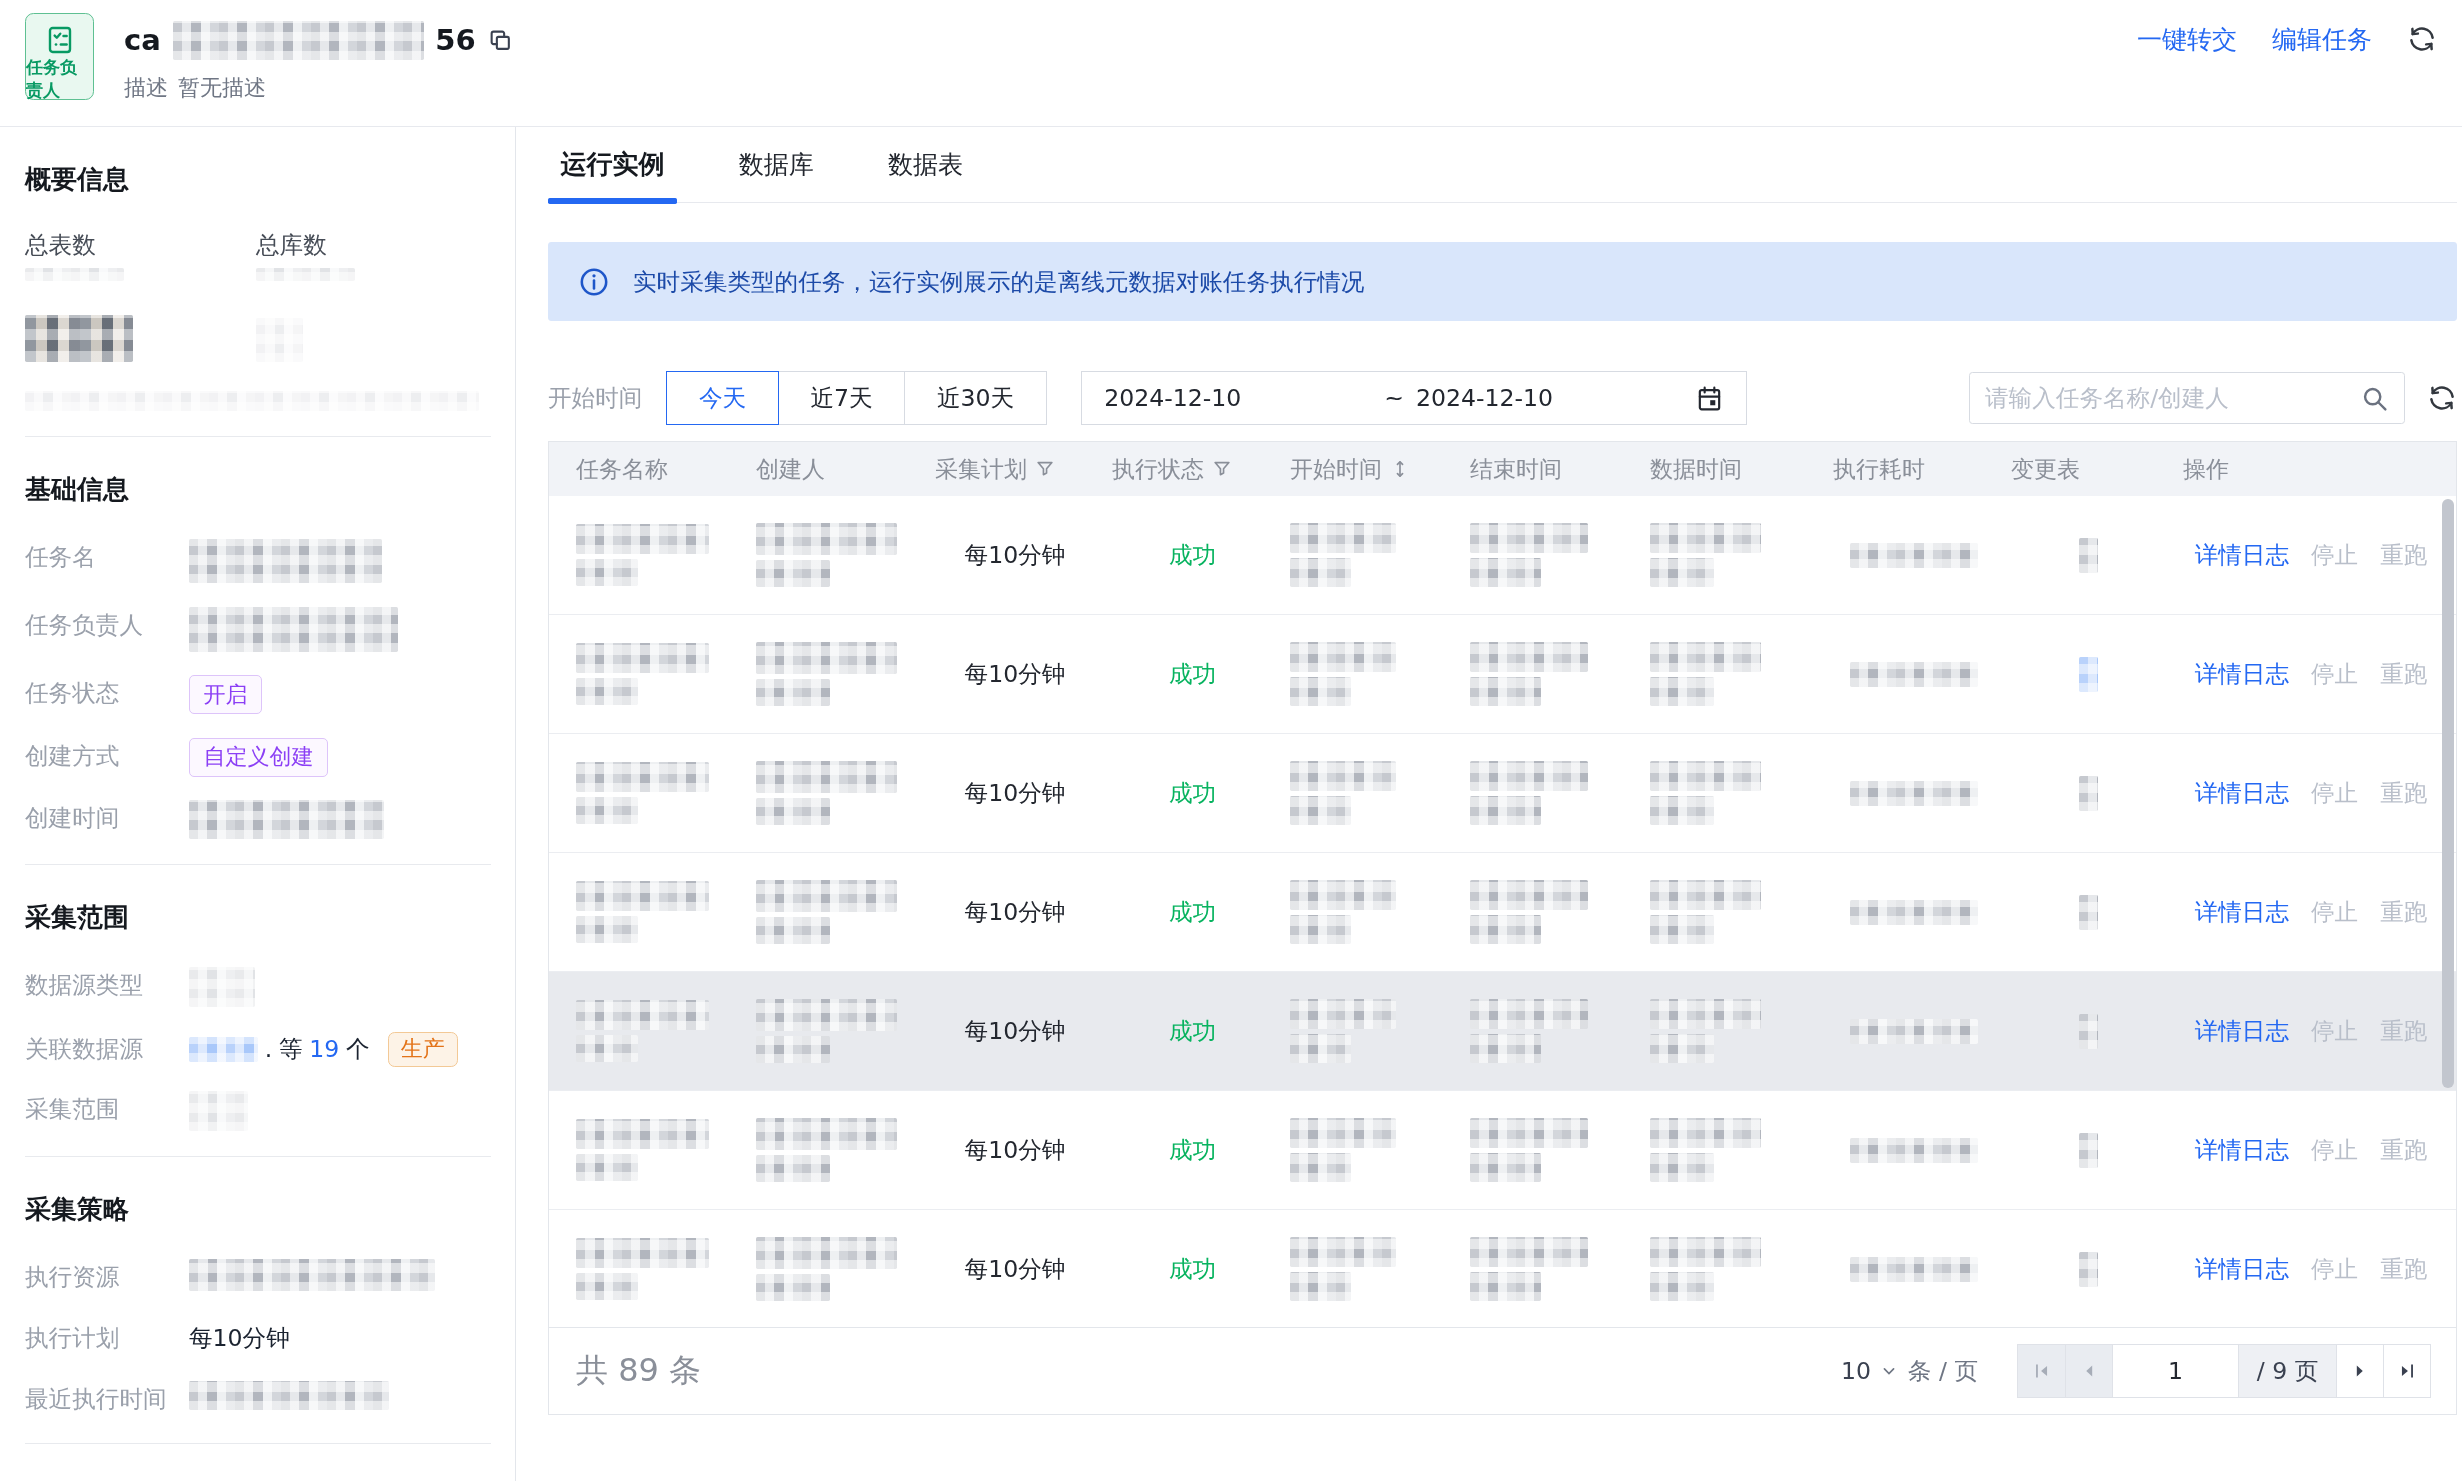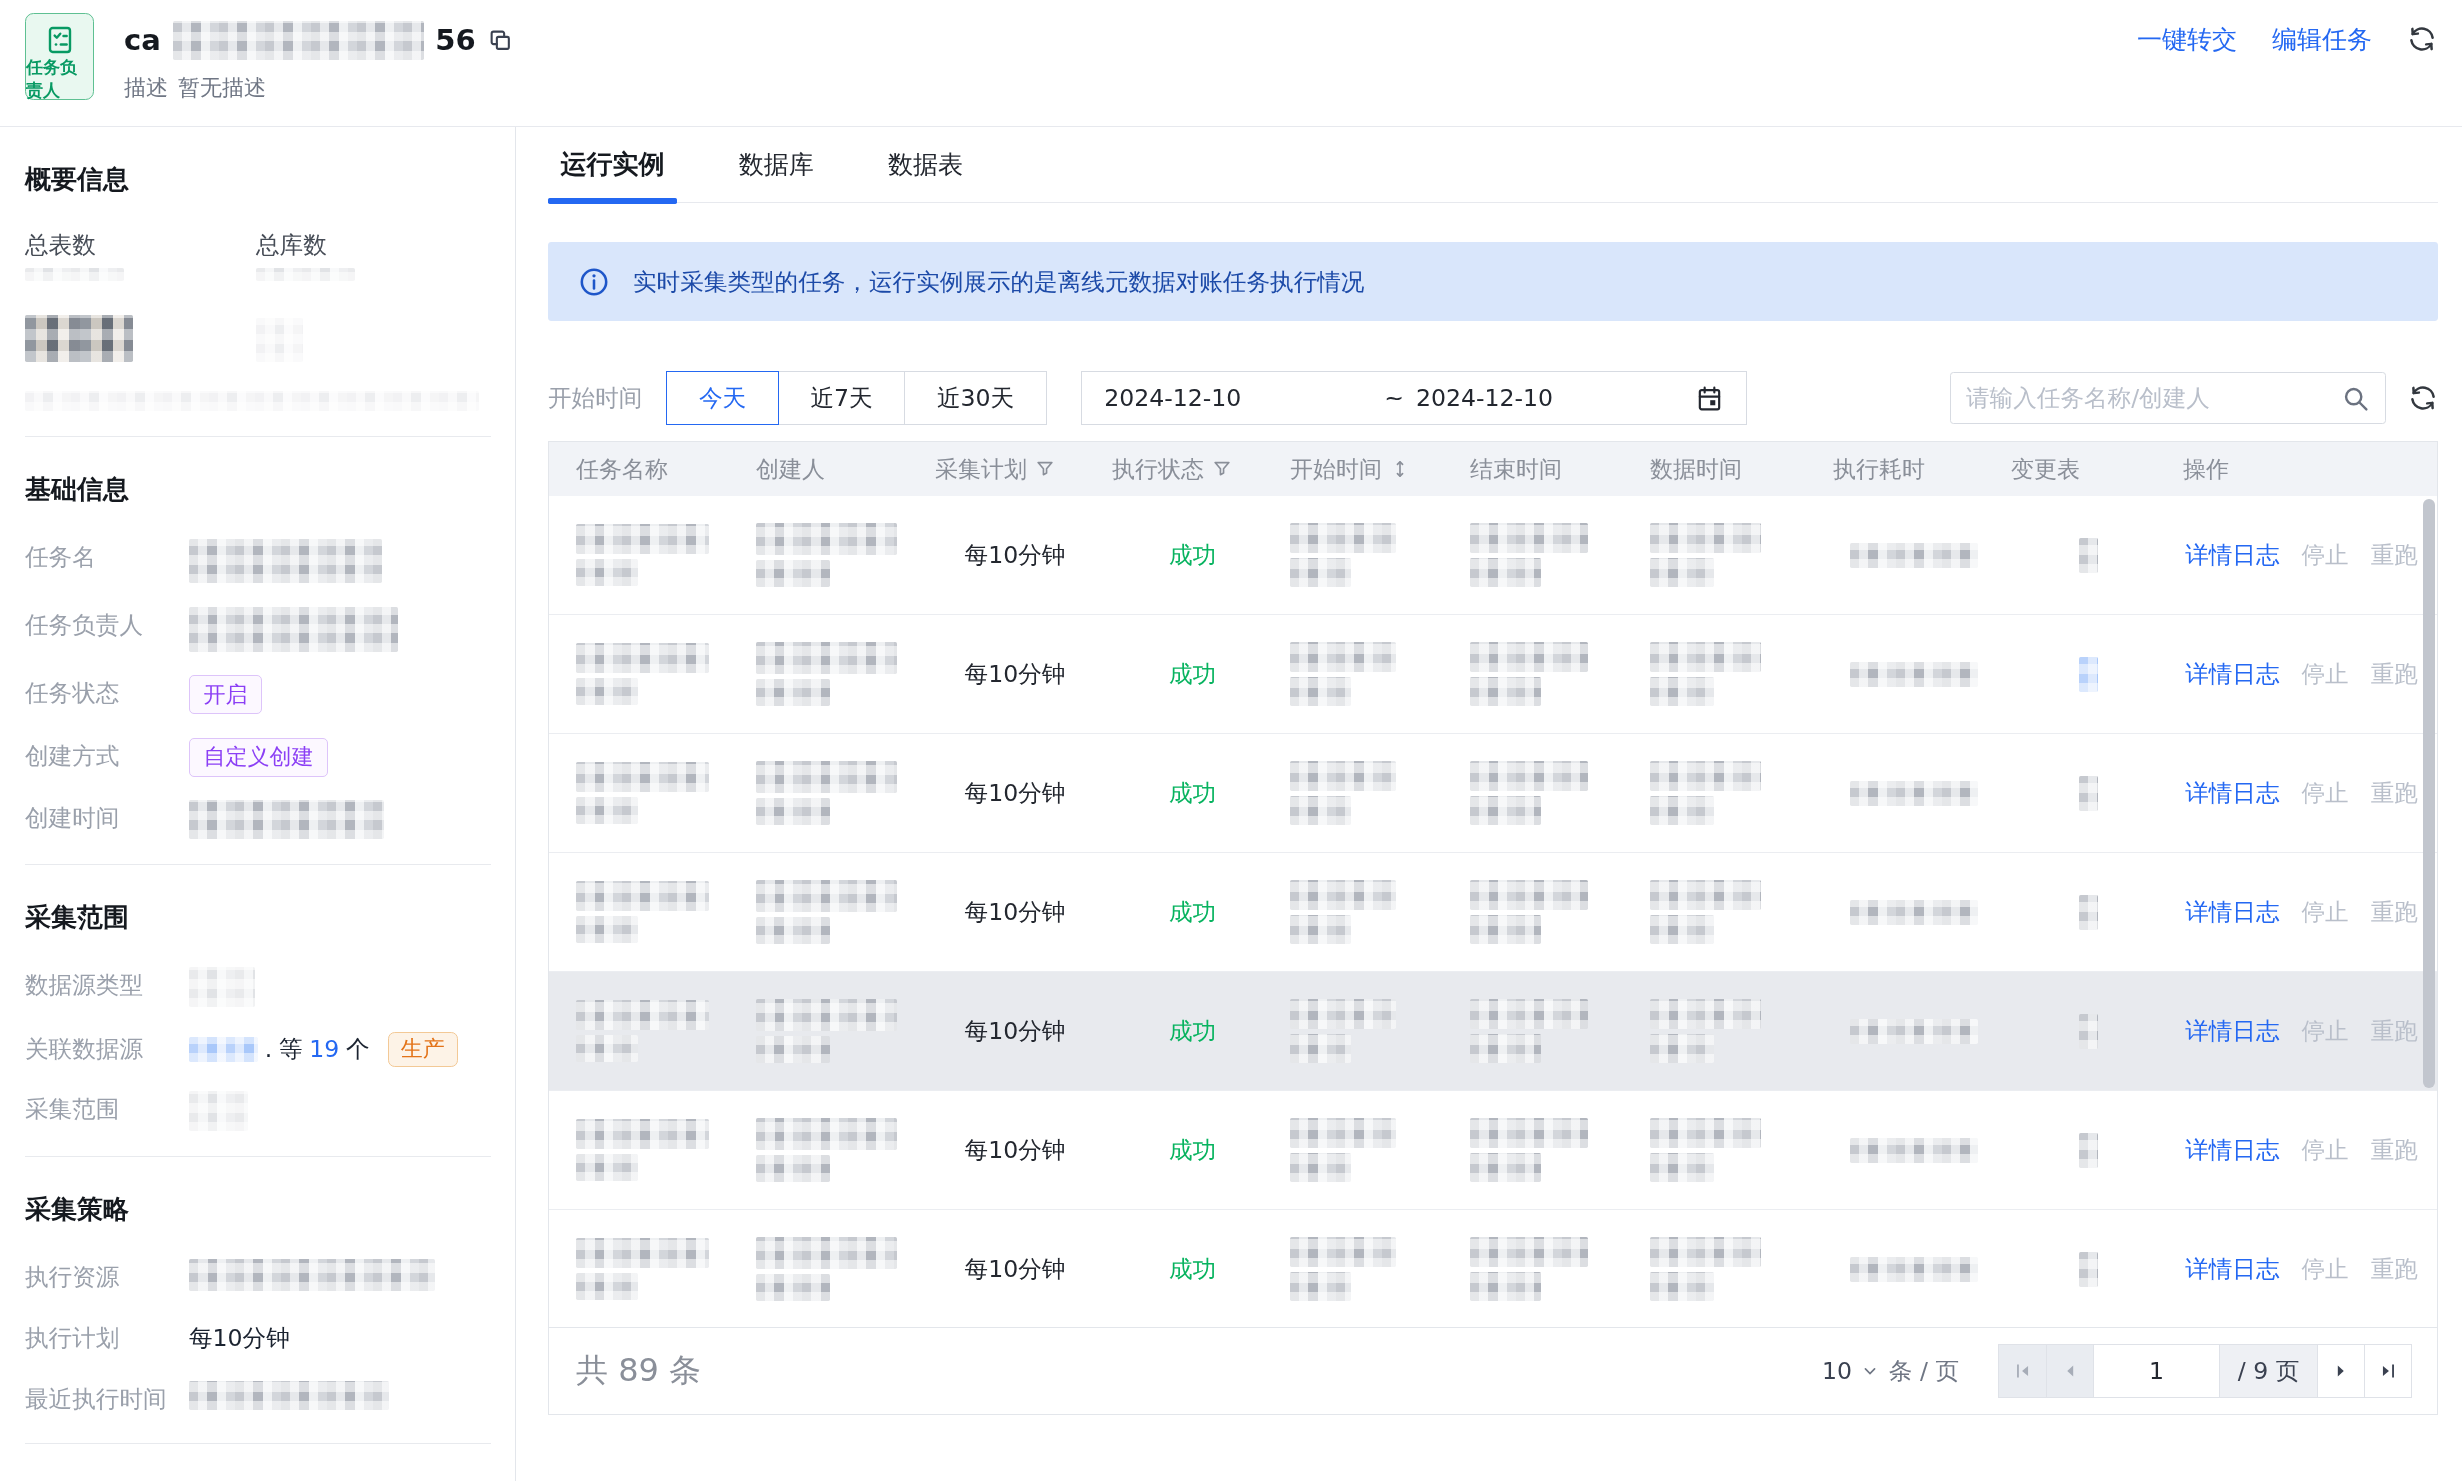--- a/index.html
+++ b/index.html
@@ -40,21 +40,21 @@
   .title-row .t { font-size:29px; font-weight:bold; color:#15191f; }
   .copy-btn { color:#3a4150; cursor:pointer; }
   .desc-row { margin-top:13.5px; font-size:22px; color:#6f7684; display:flex; gap:10px; }
   .header-actions { margin-left:auto; display:flex; align-items:center; gap:35px; padding-top:10px; }
   .hlink { font-size:25px; color:#2468f2; cursor:pointer; text-decoration:none; }
   .icon-btn { color:#33383f; cursor:pointer; }
 
   
   .content { display:flex; height:1354px; }
   .sidebar { width:516px; border-right:1.7px solid #e3e6eb; padding:35px 23.6px 0 25px; flex:none; }
-  .main { flex:1; padding:0 24px 0 32px; min-width:0; }
+  .main { flex:1; padding:0 5px 0 32px; min-width:0; }
 
   
   .side-h { font-size:26px; font-weight:bold; color:#15191f; margin-bottom:32px; }
   .summary-grid { display:flex; }
   .summary-col { width:231px; }
   .s-label { font-size:23.6px; color:#464c56; }
   .divider { border-top:1.7px solid #e8eaee; margin:25px 0 35px; }
   .field-row { display:flex; align-items:flex-start; margin-bottom:23.6px; }
   .field-label { width:164px; flex:none; font-size:23.6px; color:#9aa0ab; line-height:37px; }
   .field-value { font-size:23.6px; line-height:37px; display:flex; align-items:center; flex-wrap:wrap; gap:6.7px; }

